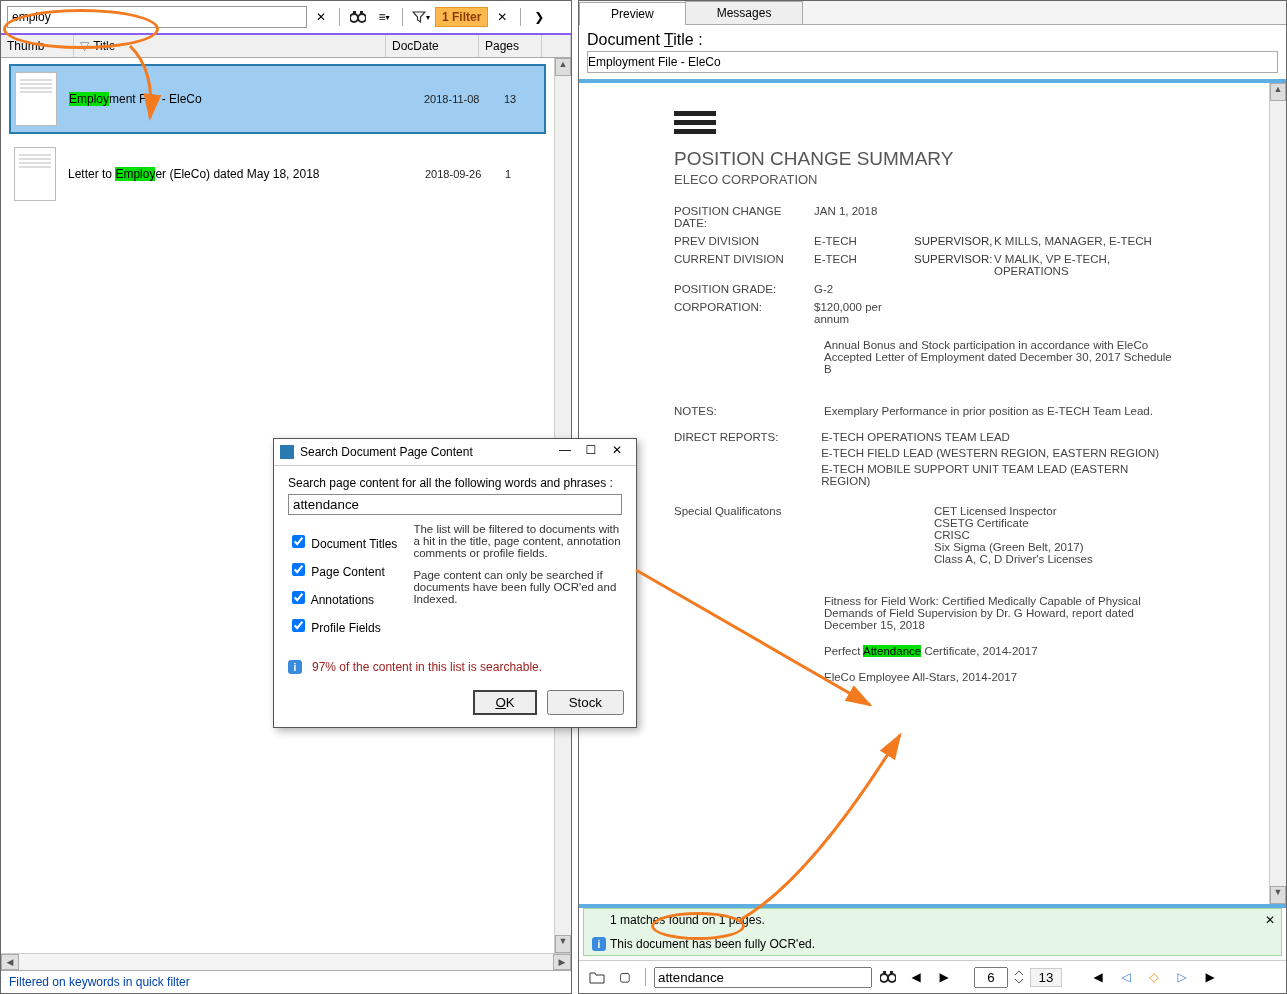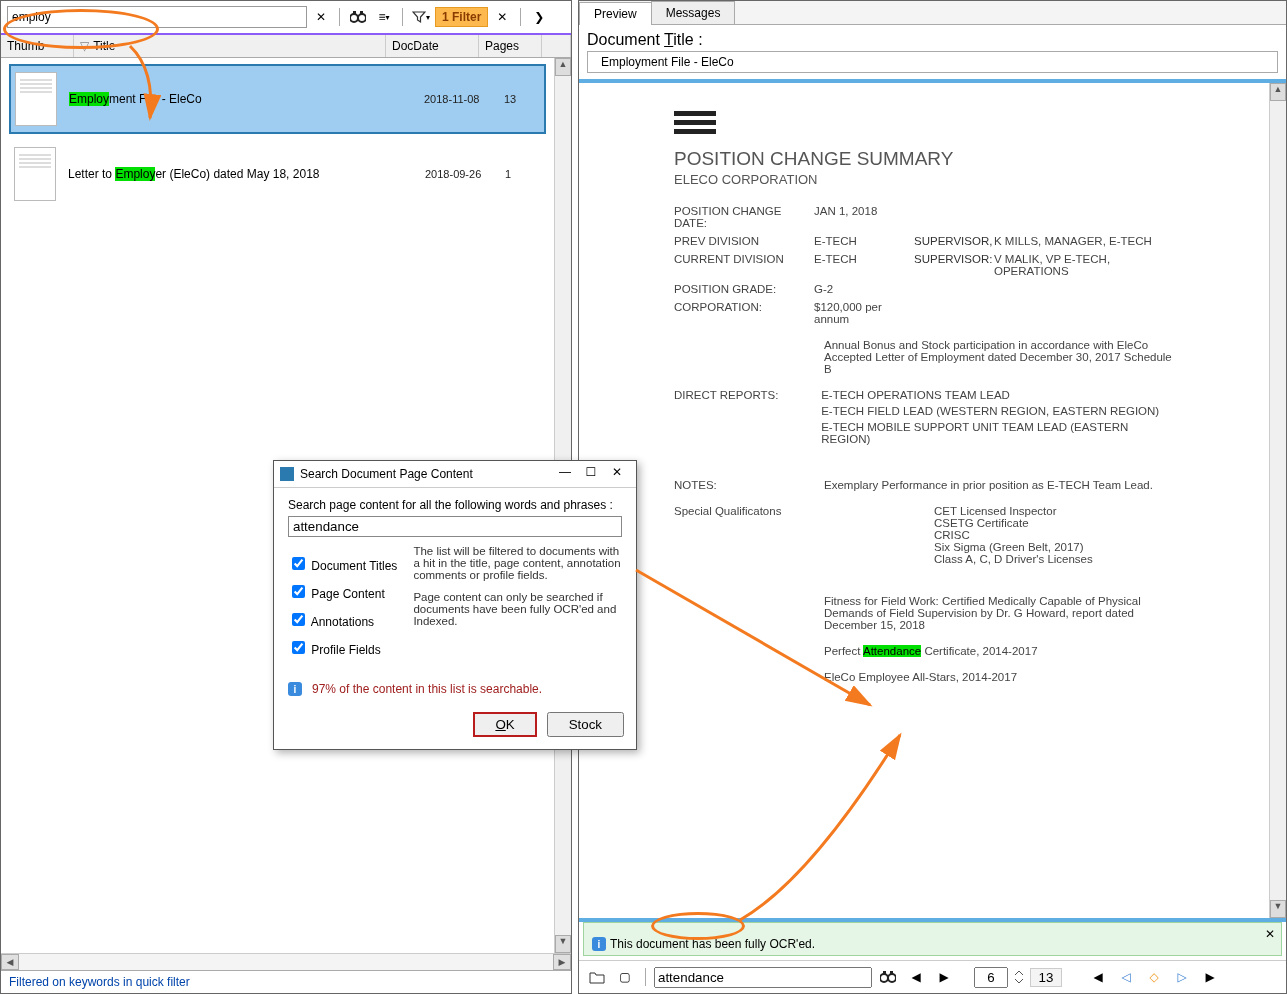--- a/index.html
+++ b/index.html
@@ -26,59 +26,59 @@
 .doc-row .rdate{width:80px;font-size:11px;color:#222}
 .doc-row .rpages{width:40px;font-size:11px;color:#222}
 .hl{background:#00e000;color:#000}
 .statusbar{border-top:1px solid #aaa;padding:4px 8px;color:#0044aa;font-size:12px}
 .sb-h{display:flex;align-items:center;height:16px;border-top:1px solid #ccc;background:#f4f4f4}
 .sb-h .sb-left,.sb-h .sb-right{width:16px;height:14px;background:#e0e0e0;border:1px solid #aaa;font-size:9px;display:flex;align-items:center;justify-content:center;cursor:pointer;color:#555}
 .sb-h .sb-track{flex:1}
 
 
 .tabs{display:flex;border-bottom:1px solid #aaa;background:#f4f4f4}
-.tab{padding:4px 14px;border:1px solid #aaa;border-bottom:none;margin-right:-1px;background:#eee;cursor:pointer}
+.tab{padding:4px 31px;border:1px solid #aaa;border-bottom:none;margin-right:-1px;background:#eee;cursor:pointer}
 .tab.active{background:#fff;font-weight:normal;position:relative;top:1px}
 .doc-title-row{padding:6px 8px}
 .doc-title-row label{font-size:16px}
 .doc-title-row .underline{text-decoration:underline}
-.doc-title-input{width:100%;border:1px solid #aaa;padding:3px 13px;font-size:12px;margin-top:2px;box-sizing:border-box}
+.doc-title-input{width:100%;border:1px solid #aaa;padding:3px 0;font-size:12px;margin-top:2px;box-sizing:border-box}
 .preview-wrap{flex:1;display:flex;border-top:4px solid #5faee3;border-bottom:4px solid #5faee3;overflow:hidden;position:relative}
 .preview-scroll{overflow:auto;flex:1}
 .page{width:560px;min-height:730px;margin:8px auto;background:#fff;position:relative;font-size:12px;color:#333;padding:20px 30px 20px 30px;box-sizing:border-box}
 .hamb span{display:block;width:42px;height:5px;background:#222;margin-bottom:4px}
 .page h1{font-size:19px;font-weight:500;color:#555;margin:14px 0 2px}
 .page h2{font-size:13px;font-weight:500;color:#555;margin:0 0 18px}
 .field-row{display:flex;margin-bottom:6px;font-size:11.5px}
 .field-row .lab{width:140px;color:#444}
 .field-row .val{width:100px;color:#444}
 .field-row .val2{flex:1;color:#444}
 .page .block{margin-top:14px;font-size:11.5px;color:#444}
 .page .footer{position:absolute;bottom:10px;left:30px;right:30px;font-size:11.5px}
 .page .footer .pg{float:right}
 
 .status-green{background:#e6f6e6;border:1px solid #9fd49f;margin:0 4px 4px 4px;padding:4px 8px;font-size:12px;position:relative}
 .status-green .close-x{position:absolute;right:6px;top:4px;cursor:pointer}
 .bottom-tb{display:flex;align-items:center;padding:4px 6px;gap:4px;border-top:1px solid #ccc}
 .pageinput{width:26px;text-align:center}
 
 
-.dialog{position:absolute;left:273px;top:460px;width:362px;background:#fff;border:1px solid #555;box-shadow:3px 3px 8px rgba(0,0,0,.3);font-size:12px;z-index:50}
+.dialog{position:absolute;left:273px;top:438px;width:362px;background:#fff;border:1px solid #555;box-shadow:3px 3px 8px rgba(0,0,0,.3);font-size:12px;z-index:50}
 .dlg-title{display:flex;align-items:center;padding:4px 6px;border-bottom:1px solid #ccc}
 .dlg-title .spacer{flex:1}
 .dlg-title .wbtn{width:26px;height:18px;text-align:center;cursor:pointer;font-size:12px}
 .dlg-body{padding:10px 14px}
 .dlg-input{width:100%;border:1px solid #888;padding:2px 4px;margin:4px 0 8px;box-sizing:border-box}
 .dlg-cols{display:flex;gap:16px}
 .dlg-check label{display:block;margin:9px 0}
 .dlg-help{flex:1;font-size:11.5px;color:#333}
 .dlg-status{color:#a02020;margin-top:16px;display:flex;align-items:center;gap:6px}
 .dlg-btns{display:flex;justify-content:flex-end;gap:10px;padding:6px 12px 12px}
 .dlg-btns button{padding:3px 20px}
-.dlg-btns button.primary{border:2px solid #b91c1c}
+.dlg-btns button.primary{border:2px solid #404040}
 
 
 .circ{position:absolute;border:3px solid #f47a1f;border-radius:50%}
 svg.anno{position:absolute;pointer-events:none;z-index:60}
 
 .vscroll{width:16px;background:#f0f0f0;border-left:1px solid #ccc;display:flex;flex-direction:column}
 .vscroll .arr{height:16px;background:#ddd;border:1px solid #aaa;text-align:center;font-size:9px;cursor:pointer;color:#555}
 .vscroll .track{flex:1}
 
 .info-icon{display:inline-flex;width:14px;height:14px;border-radius:3px;background:#3a8add;color:#fff;font-size:10px;align-items:center;justify-content:center;margin-right:4px;font-weight:bold}
@@ -191,31 +191,31 @@
               <div class="field-row">
                 <div class="lab">POSITION GRADE:</div>
                 <div class="val">G-2</div>
               </div>
               <div class="field-row">
                 <div class="lab">CORPORATION:</div>
                 <div class="val">$120,000 per annum</div>
               </div>
             </div>
           <div class="block" style="margin-left:150px">Annual Bonus and Stock participation in accordance with EleCo Accepted Letter of Employment dated December 30, 2017 Schedule B</div>
+          <div class="block" style="display:flex;margin-top:30px">
+            <div style="width:150px">NOTES:</div>
+            <div style="flex:1">Exemplary Performance in prior position as E-TECH Team Lead.</div>
+          </div>
           <div class="block" style="display:flex">
             <div style="width:150px">DIRECT REPORTS:</div>
             <div id="reports">
                 <div style="margin-bottom: 4px;">E-TECH OPERATIONS TEAM LEAD</div>
                 <div style="margin-bottom: 4px;">E-TECH FIELD LEAD (WESTERN REGION, EASTERN REGION)</div>
                 <div style="margin-bottom: 4px;">E-TECH MOBILE SUPPORT UNIT TEAM LEAD (EASTERN REGION)</div>
               </div>
-          </div>
-          <div class="block" style="display:flex;margin-top:30px">
-            <div style="width:150px">NOTES:</div>
-            <div style="flex:1">Exemplary Performance in prior position as E-TECH Team Lead.</div>
           </div>
           <div class="block" style="display:flex">
             <div style="width:150px">Special Qualificatons</div>
             <div style="width:110px"></div>
             <div id="quals">
                 <div>CET Licensed Inspector</div>
                 <div>CSETG Certificate</div>
                 <div>CRISC</div>
                 <div>Six Sigma (Green Belt, 2017)</div>
                 <div>Class A, C, D Driver's Licenses</div>
@@ -226,20 +226,21 @@
           <div class="block" style="margin-left:150px">EleCo Employee All-Stars, 2014-2017</div>
         </div>
       </div>
       <div class="vscroll">
         <div class="arr">▲</div>
         <div class="track"></div>
         <div class="arr">▼</div>
       </div>
     </div>
     <div class="status-green">
+      <div style="padding-left:18px">1 matches found on 1 pages.</div>
       <div style="margin-top:10px"><span class="info-icon">i</span><span>This document has been fully OCR'ed.</span></div>
       <span class="close-x">✕</span>
     </div>
     <div class="bottom-tb">
       <span class="iconbtn">
         <svg width="16" height="13" viewBox="0 0 16 13">
             <path d="M1 2h5l1 2h8v8H1z" fill="none" stroke="#333"></path>
           </svg>
       </span>
       <span class="iconbtn">▢</span>

